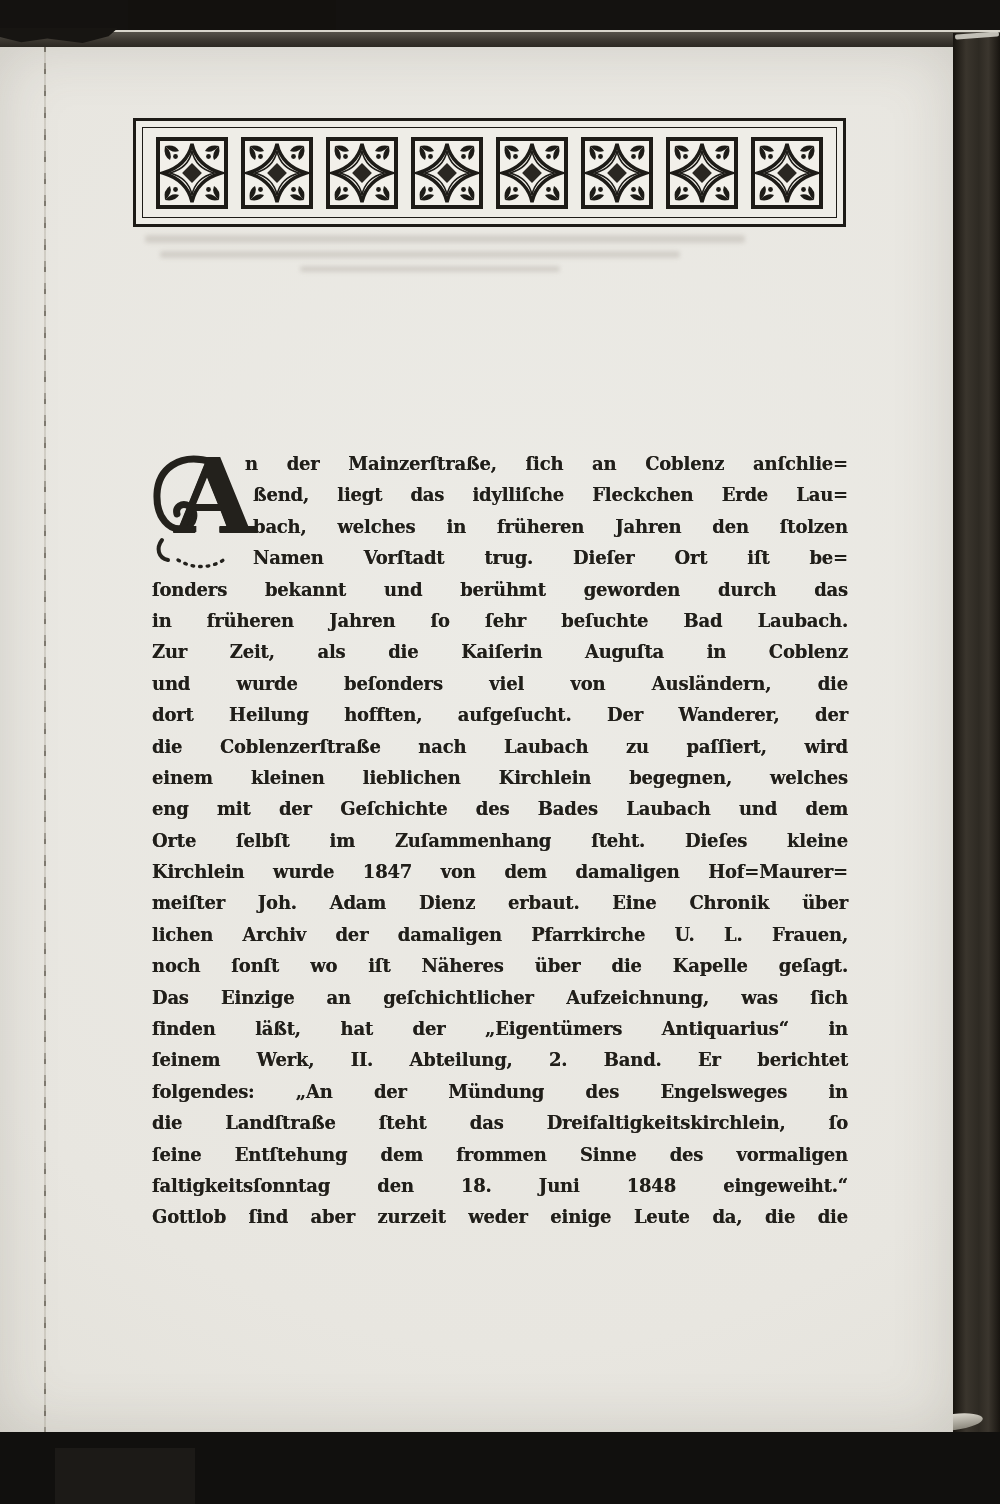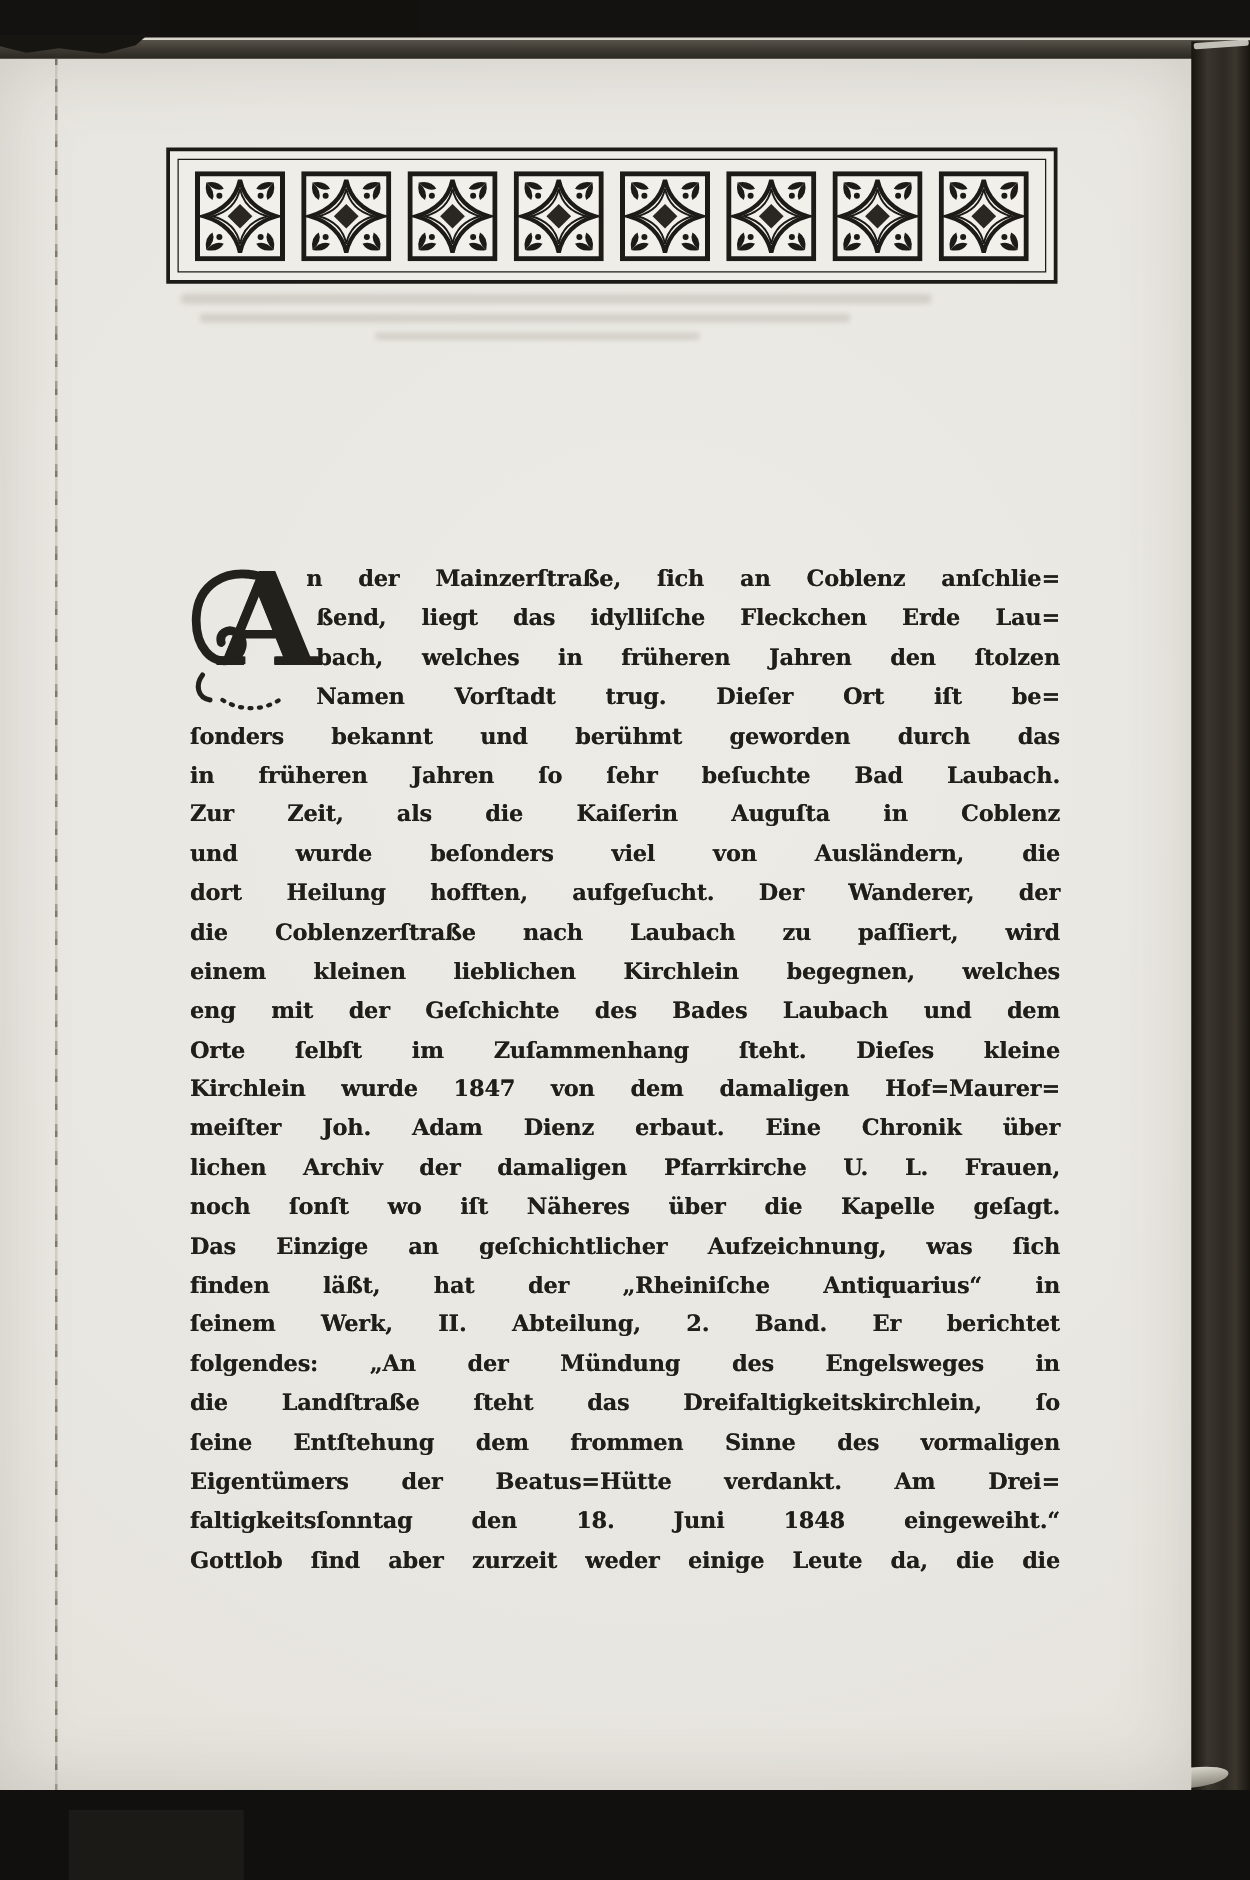--- a/index.html
+++ b/index.html
@@ -148,22 +148,21 @@
     <div class="line">dort Heilung hofften, aufgeſucht.  Der Wanderer, der</div>
     <div class="line">die Coblenzerſtraße nach Laubach zu paſſiert, wird</div>
     <div class="line">einem kleinen lieblichen Kirchlein begegnen, welches</div>
     <div class="line">eng mit der Geſchichte des Bades Laubach und dem</div>
     <div class="line">Orte ſelbſt im Zuſammenhang ſteht.  Dieſes kleine</div>
     <div class="line">Kirchlein wurde 1847 von dem damaligen Hof=Maurer=</div>
     <div class="line">meiſter Joh. Adam Dienz erbaut.  Eine Chronik über</div>
     <div class="line">lichen Archiv der damaligen Pfarrkirche U. L. Frauen,</div>
     <div class="line">noch ſonſt wo iſt Näheres über die Kapelle geſagt.</div>
     <div class="line">Das Einzige an geſchichtlicher Aufzeichnung, was ſich</div>
-    <div class="line">finden läßt, hat der „Rheiniſche Antiquarius“ in</div>
+    <div class="line">finden läßt, hat der „Eigentümers Antiquarius“ in</div>
     <div class="line">ſeinem Werk, II. Abteilung, 2. Band.  Er berichtet</div>
     <div class="line">folgendes: „An der Mündung des Engelsweges in</div>
     <div class="line">die Landſtraße ſteht das Dreifaltigkeitskirchlein, ſo</div>
     <div class="line">ſeine Entſtehung dem frommen Sinne des vormaligen</div>
-    <div class="line">Eigentümers der Beatus=Hütte verdankt.  Am Drei=</div>
     <div class="line">faltigkeitsſonntag den 18. Juni 1848 eingeweiht.“</div>
     <div class="line">Gottlob ſind aber zurzeit weder einige Leute da, die die</div>
   </div>
 </div>
 
 </body></html>

